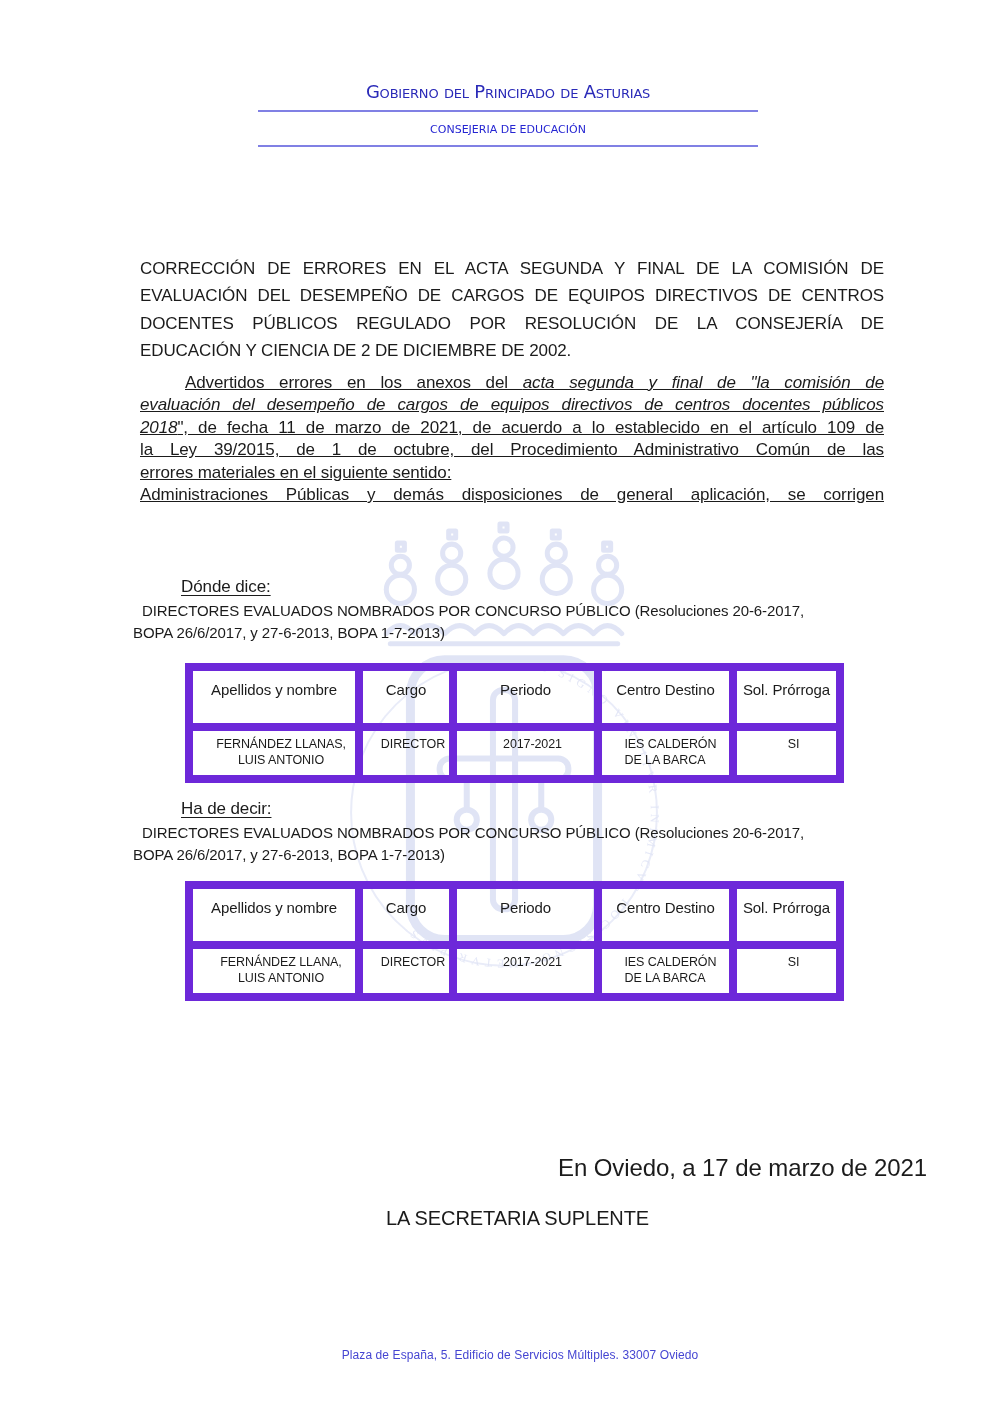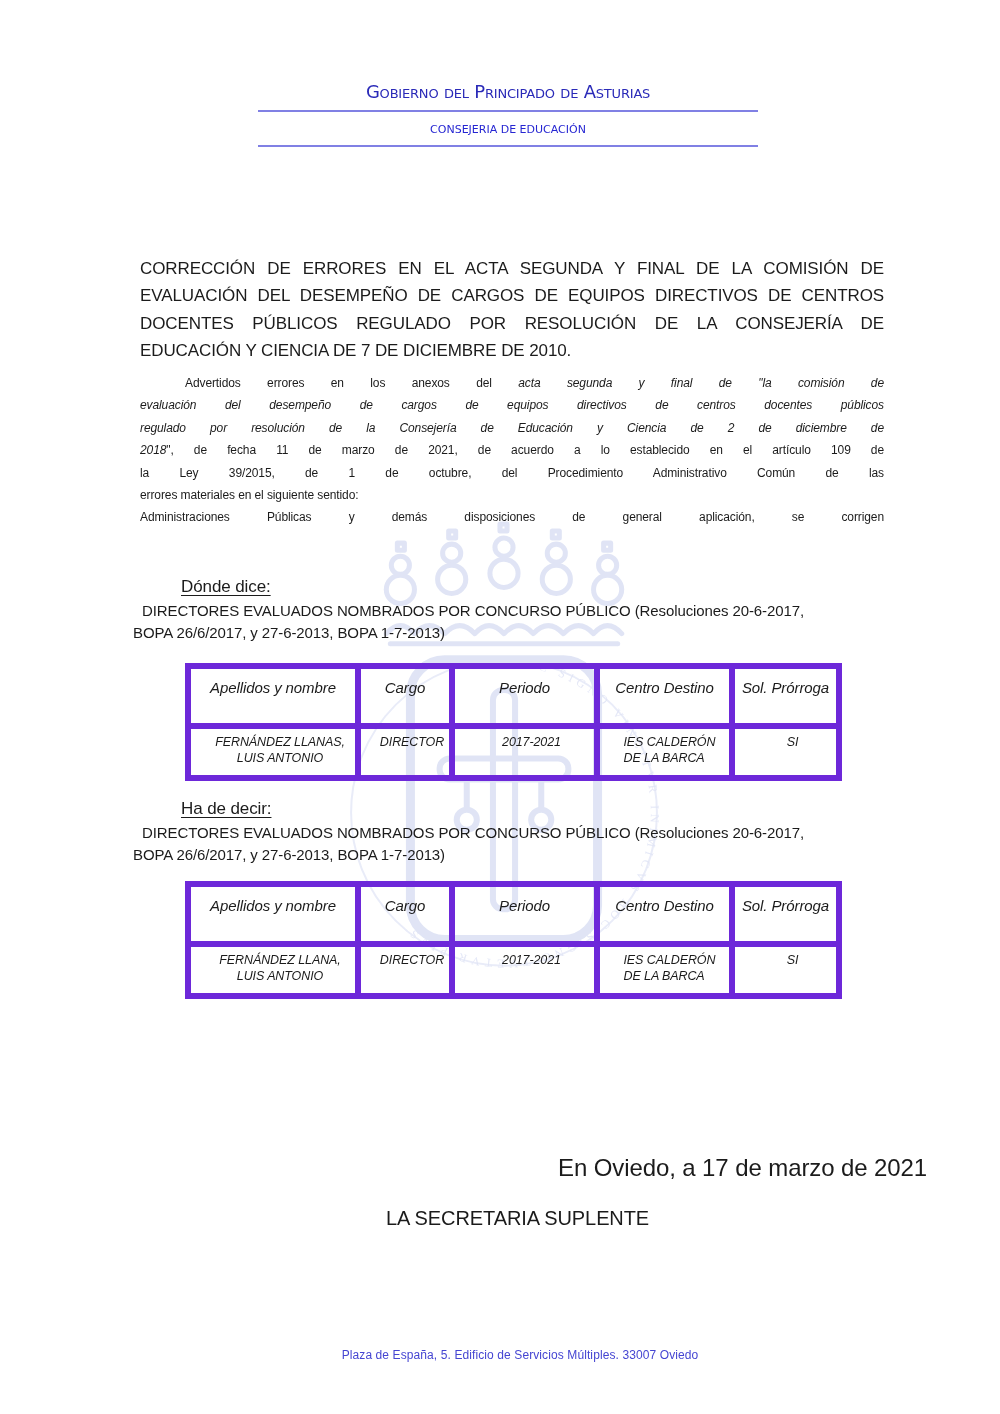--- a/index.html
+++ b/index.html
@@ -19,28 +19,28 @@
   .rule{height:2px;background:#8080e4;margin-top:6px;}
   .dept{
     font-family:"DejaVu Sans",sans-serif;font-size:11px;letter-spacing:0px;
     color:#2626d2;margin-top:11px;
   }
   .rule2{height:2px;background:#8080e4;margin-top:9px;}
   
   .title{left:140px;top:255px;width:744px;font-size:17px;line-height:27.4px;}
   .title .line{text-underline-offset:3px;}
   
-  .intro{left:140px;top:372px;width:744px;font-size:12px;line-height:22.4px;}
+  .intro{left:140px;top:372px;width:744px;font-size:17px;line-height:22.4px;text-decoration:underline;}
   .jline{text-align:justify;text-align-last:justify;}
   .it{font-style:italic;}
   .seclabel{font-size:17px;text-decoration:underline;text-underline-offset:3px;}
   .dirpara{left:133px;top:0;width:752px;font-size:15px;line-height:22px;}
   
   table.eval{border-collapse:collapse;width:651px;table-layout:fixed;}
-  table.eval td,table.eval th{border:6px solid #6d28d9;vertical-align:top;overflow:hidden;font-style:italic;}
+  table.eval td,table.eval th{border:8px solid #6d28d9;vertical-align:top;overflow:hidden;}
   table.eval th{font-weight:normal;font-size:15px;text-align:center;padding:10px 4px 0 4px;}
   table.eval thead tr{height:60px;}
   table.eval tbody tr{height:52px;}
   table.eval td{font-size:12.5px;line-height:1.3;padding:5px 2px 0 16px;text-align:center;margin-top:8px;}
   td.cl{text-align:left;padding-left:7px;}
   th.solp{padding-left:22px;padding-right:22px;}
   .wrapnarrow{display:inline-block;max-width:96px;text-align:left;}
   col.c1{width:170px;} col.c2{width:94px;} col.c3{width:145px;} col.c4{width:135px;} col.c5{width:107px;}
   
   .dateline{left:558px;top:1154px;font-size:24px;}
@@ -97,27 +97,26 @@
     <div class="gov">Gobierno del Principado de Asturias</div>
     <div class="rule"></div>
     <div class="dept">CONSEJERIA DE EDUCACIÓN</div>
     <div class="rule2"></div>
   </div>
 
   <div class="layer title">
       <div class="line jline"><span>CORRECCIÓN DE ERRORES EN EL ACTA SEGUNDA Y FINAL DE LA COMISIÓN DE</span></div>
       <div class="line jline"><span>EVALUACIÓN DEL DESEMPEÑO DE CARGOS DE EQUIPOS DIRECTIVOS DE CENTROS</span></div>
       <div class="line jline"><span>DOCENTES PÚBLICOS REGULADO POR RESOLUCIÓN DE LA CONSEJERÍA DE</span></div>
-      <div class="line"><span>EDUCACIÓN Y CIENCIA DE 7 DE DICIEMBRE DE 2010.</span></div>
+      <div class="line"><span>EDUCACIÓN Y CIENCIA DE 2 DE DICIEMBRE DE 2002.</span></div>
     </div>
 
   <div class="layer intro">
       <div class="line jline" style="text-indent: 45px;"><span>Advertidos errores en los anexos del </span><span class="it">acta segunda y final de "la comisión de</span></div>
       <div class="line jline"><span class="it">evaluación del desempeño de cargos de equipos directivos de centros docentes públicos</span></div>
-      <div class="line jline"><span class="it">regulado por resolución de la Consejería de Educación y Ciencia de 2 de diciembre de</span></div>
       <div class="line jline"><span class="it">2018</span><span>", de fecha 11 de marzo de 2021, de acuerdo a lo establecido en el artículo 109 de</span></div>
       <div class="line jline"><span>la Ley 39/2015, de 1 de octubre, del Procedimiento Administrativo Común de las</span></div>
       <div class="line"><span>errores materiales en el siguiente sentido:</span></div>
       <div class="line jline"><span>Administraciones Públicas y demás disposiciones de general aplicación, se corrigen</span></div>
     </div>
 
   <div class="layer seclabel" style="left:181px;top:577px;">Dónde dice:</div>
   <div class="layer dirpara" style="top:600px;">
       <div class="line" style="text-indent: 9px;"><span>DIRECTORES EVALUADOS NOMBRADOS POR CONCURSO PÚBLICO (Resoluciones 20-6-2017,</span></div>
       <div class="line"><span>BOPA 26/6/2017, y 27-6-2013, BOPA 1-7-2013)</span></div>

